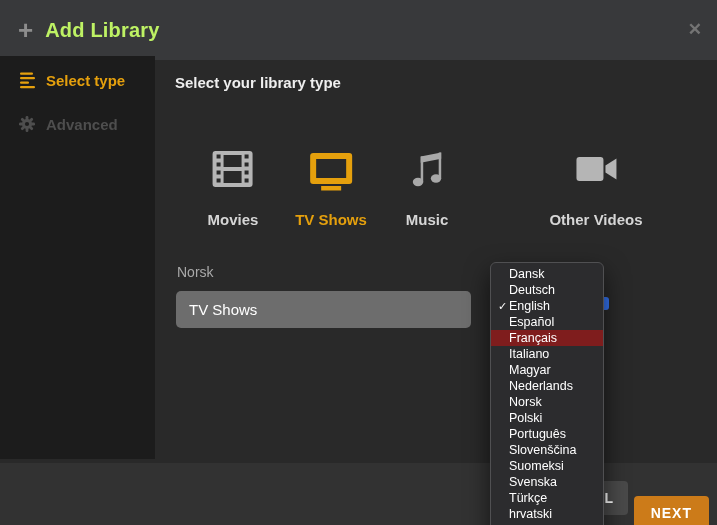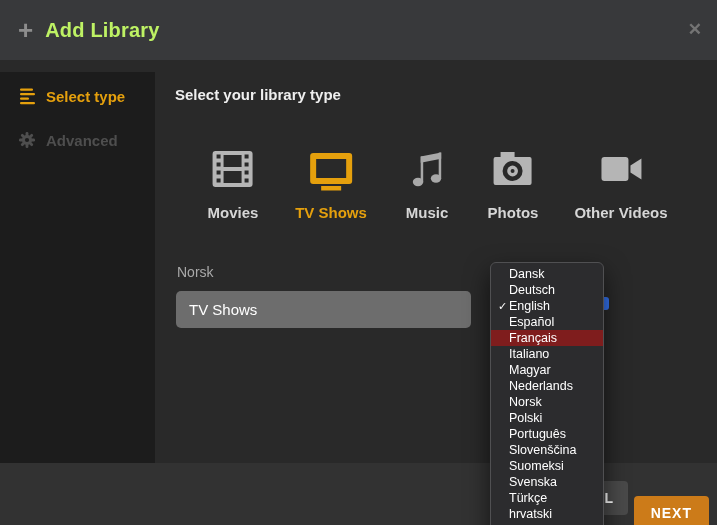--- a/index.html
+++ b/index.html
@@ -8,32 +8,32 @@
     background:#292929;font-family:"Liberation Sans",sans-serif;
     -webkit-font-smoothing:antialiased;
   }
   
   .header{position:absolute;left:0;top:0;width:717px;height:60px;background:#38393b;
     display:flex;align-items:center;padding:0 18px;box-sizing:border-box;}
   .plus{color:#8d8d8d;font-size:26px;font-weight:bold;margin-right:12px;line-height:0;}
   .title{color:#bef264;font-size:20px;font-weight:bold;letter-spacing:.2px;}
   .close{position:absolute;right:15px;top:19px;color:#747474;font-size:17px;font-weight:bold;cursor:default;}
   
-  .sidebar{position:absolute;left:0;top:72px;width:155px;height:403px;background:#1c1c1c;padding-top:2px;box-sizing:border-box;}
+  .sidebar{position:absolute;left:0;top:56px;width:155px;height:403px;background:#1c1c1c;padding-top:2px;box-sizing:border-box;}
   .side-item{display:flex;align-items:center;gap:10px;height:44px;padding-left:18px;
     font-size:15px;font-weight:bold;color:#d2d2d2;cursor:default;}
   .side-item.active{color:#e5a00d;}
   .side-item.disabled{color:#4e4e4e;}
   .side-icon{width:18px;height:18px;flex:none;}
   
   .content{position:absolute;left:155px;top:60px;width:562px;height:403px;background:#292929;}
-  .heading{position:absolute;left:20px;top:26px;font-size:15px;font-weight:bold;color:#efefef;}
+  .heading{position:absolute;left:20px;top:14px;font-size:15px;font-weight:bold;color:#efefef;}
   .type-item{position:absolute;top:87px;transform:translateX(-50%);text-align:center;cursor:default;}
   .type-icon{width:44px;height:44px;margin:0 auto;}
-  .type-label{margin-top:9px;font-size:15px;font-weight:bold;color:#d6d6d6;white-space:nowrap;}
+  .type-label{margin-top:16px;font-size:15px;font-weight:bold;color:#d6d6d6;white-space:nowrap;}
   .type-item.selected .type-label{color:#e5a00d;}
   .name-label{position:absolute;left:22px;top:204px;font-size:14px;color:#a9a9a9;}
   .name-input{position:absolute;left:21px;top:231px;width:295px;height:37px;background:#6d6d6d;
     border:none;border-radius:5px;color:#ffffff;font-size:15px;padding:0 13px;box-sizing:border-box;
     font-family:"Liberation Sans",sans-serif;outline:none;}
   
   .footer{position:absolute;left:0;top:463px;width:717px;height:62px;background:#323232;}
   .btn{position:absolute;top:18px;height:34px;border:none;border-radius:4px;color:#fff;
     font-family:"Liberation Sans",sans-serif;font-size:14px;font-weight:bold;letter-spacing:1px;
     padding:0 14px;cursor:default;}
@@ -125,32 +125,22 @@
         <ellipse cx="13" cy="35" rx="5.2" ry="4.2"></ellipse>
         <ellipse cx="31" cy="31.5" rx="5.2" ry="4.2"></ellipse>
         <rect x="15.7" y="9.5" width="2.5" height="26"></rect>
         <rect x="33.7" y="5.5" width="2.5" height="26"></rect>
         <polygon points="15.7,9.5 36.2,5.5 36.2,11.8 15.7,15.8"></polygon>
       </g>
     </svg>
     <div class="type-label">Music</div>
   </div>
 
-  <div class="type-item" style="left:358px">
-    <svg class="type-icon" viewBox="0 0 44 44">
-      <rect x="10" y="5" width="14" height="8" fill="#b5b5b5"></rect>
-      <rect x="3" y="10" width="38" height="28" rx="2" fill="#b5b5b5"></rect>
-      <circle cx="22" cy="24" r="10" fill="#292929"></circle>
-      <circle cx="22" cy="24" r="5.4" fill="#b5b5b5"></circle>
-      <circle cx="22" cy="24" r="2" fill="#292929"></circle>
-    </svg>
-    <div class="type-label">Photos</div>
-  </div>
-
-  <div class="type-item" style="left:466px">
+
+  <div class="type-item" style="left:441px">
     <svg class="type-icon" viewBox="0 0 44 44">
       <rect x="2" y="10" width="27" height="24" rx="3" fill="#b5b5b5"></rect>
       <polygon points="31,18.5 42,11.5 42,32.5 31,25.5" fill="#b5b5b5"></polygon>
     </svg>
     <div class="type-label">Other Videos</div>
   </div>
 
   <div class="name-label">Norsk</div>
   <input class="name-input" type="text" value="TV Shows" style="">
 </div>

